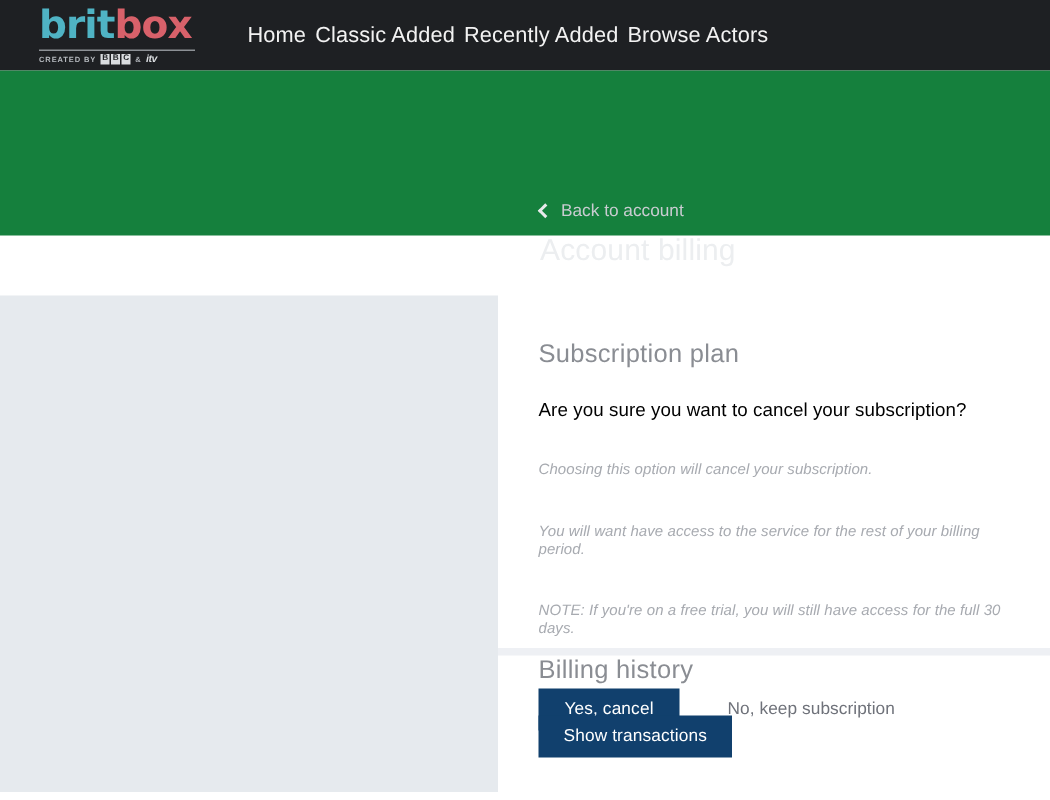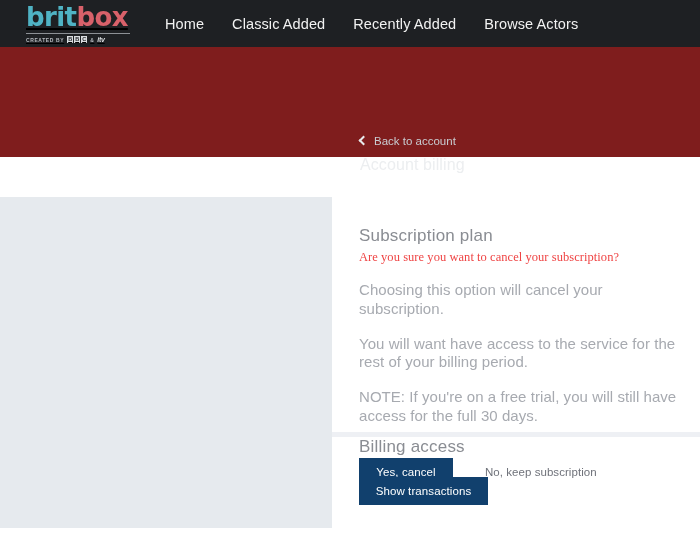--- a/index.html
+++ b/index.html
@@ -34,21 +34,20 @@
     align-items: center;
   }
 
   .logo-wrap {
     display: flex;
     flex-direction: column;
     align-items: flex-start;
     margin-left: 26px;
     margin-top: 0;
     cursor: pointer;
-    text-decoration: underline;
   }
 
   .logo-word {
     font-family: "DejaVu Sans", sans-serif;
     font-size: 26px;
     font-weight: 600;
     letter-spacing: -0.6px;
     line-height: 1;
     white-space: nowrap;
   }
@@ -87,40 +86,40 @@
     font-size: 7px;
     font-weight: 700;
     color: #d9dcdf;
     font-style: italic;
     letter-spacing: -0.3px;
   }
 
   .nav-links {
     display: flex;
     align-items: flex-start;
-    gap: 28px;
+    gap: 6px;
     margin-left: 35px;
   }
   .nav-link {
     color: #f2f2f2;
     font-size: 14.5px;
     font-weight: 400;
     text-decoration: none;
     white-space: nowrap;
     cursor: pointer;
     letter-spacing: 0.1px;
   }
 
   
   .hero {
     position: absolute;
     top: 47px; left: 0;
     width: 700px;
     height: 110px;
-    background: #7f1d1d;
+    background: #15803d;
   }
 
   .hero-inner {
     position: absolute;
     left: 360px;
     top: 0;
     width: 340px;
   }
 
   .back-link {
@@ -139,21 +138,21 @@
     width: 7px; height: 7px;
     border-left: 2px solid #e8eaec;
     border-bottom: 2px solid #e8eaec;
     transform: rotate(45deg);
     margin-bottom: 1px;
   }
 
   .hero-title {
     margin-top: 9px;
     color: #eceef0;
-    font-size: 16px;
+    font-size: 20px;
     font-weight: 300;
     letter-spacing: 0.1px;
   }
 
   
   .body-area {
     position: absolute;
     top: 197px; left: 0;
     width: 588px;
     height: 336px;
@@ -184,33 +183,33 @@
   }
 
   .section-title {
     font-size: 17px;
     font-weight: 300;
     color: #8a8d93;
     letter-spacing: 0.2px;
   }
 
   .sub-q {
-    margin-top: 4px;
+    margin-top: 20px;
     font-size: 12.5px;
-    color: #ef4444;
+    color: #000000;
     letter-spacing: 0.05px;
-    font-family: Liberation Serif, serif;
   }
 
   .para {
-    margin-top: 16px;
-    font-size: 15px;
+    margin-top: 28px;
+    font-size: 10px;
     color: #a7aab0;
     letter-spacing: 0.05px;
     line-height: 1.25;
+    font-style: italic;
   }
 
   .btn-row {
     margin-top: 32px;
     display: flex;
     align-items: center;
   }
 
   .btn-primary {
     background: #11406d;
@@ -312,21 +311,21 @@
 
         <div class="btn-row">
           <button class="btn-primary">Yes, cancel</button>
           <a class="btn-link" href="#">No, keep subscription</a>
         </div>
       </div>
 
       <div class="divider" style="position:absolute;left:0;top:235px;width:368px;"></div>
 
       <div class="section section-2">
-        <div class="section-title">Billing access</div>
+        <div class="section-title">Billing history</div>
         <div class="show-tx">
           <button class="btn-primary" style="min-width:129px;">Show transactions</button>
         </div>
       </div>
 
     </div>
   </div>
 
 </div>
 

